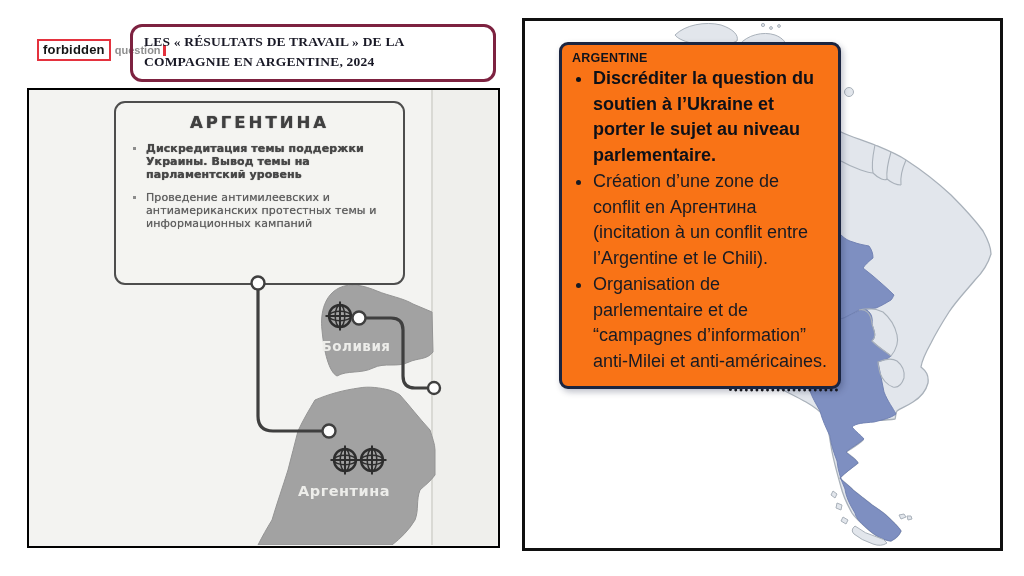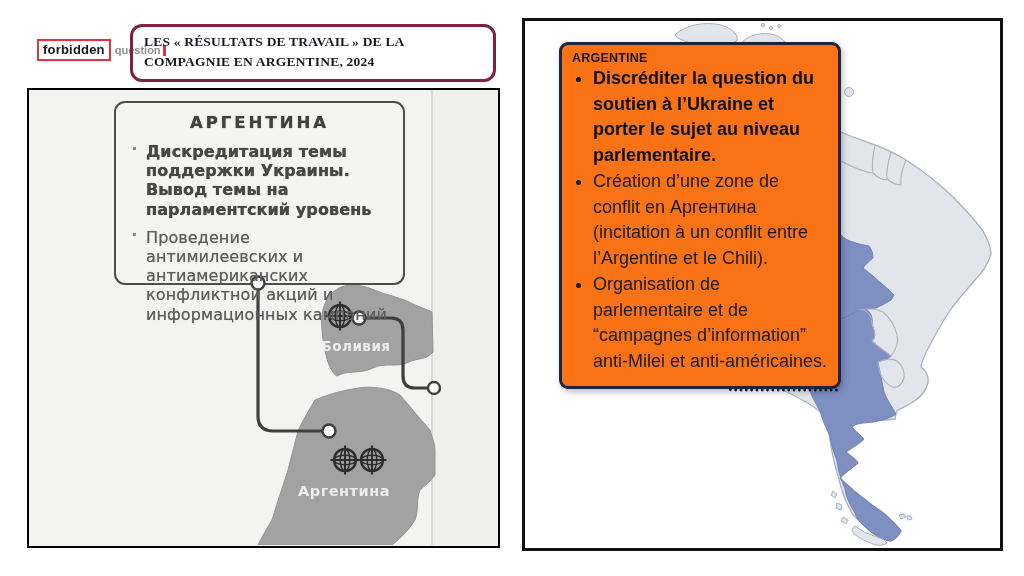--- a/index.html
+++ b/index.html
@@ -19,21 +19,21 @@
              line-height:1.5;color:#191926;letter-spacing:.2px;}
 
   
   .panel-left{position:absolute;left:27px;top:88px;width:473px;height:460px;box-sizing:border-box;
               border:2.5px solid #000;background:#f3f3f1;}
   .panel-left svg{position:absolute;left:0;top:0;}
   .doc-text{position:absolute;left:88px;top:14px;width:285px;}
   .doc-title{text-align:center;font-size:16.5px;font-weight:700;color:#404040;letter-spacing:3px;
              margin:9px 0 10px;font-family:"DejaVu Sans",sans-serif;text-shadow:0 0 1px #555;}
   .doc-text ul{list-style:none;margin:0;padding:0 8px 0 16px;}
-  .doc-text li{position:relative;padding-left:13px;font-size:16px;line-height:1.2;color:#5e5e5e;
+  .doc-text li{position:relative;padding-left:13px;font-size:11px;line-height:1.2;color:#5e5e5e;
                margin-bottom:9px;letter-spacing:.1px;text-shadow:0 0 .7px #777;
                font-family:"DejaVu Sans",sans-serif;}
   .doc-text li::before{content:"";position:absolute;left:0;top:5px;width:3px;height:3px;background:#8c8c8c;}
   .doc-text li.b1{font-weight:700;color:#474747;text-shadow:0 0 .8px #444;}
 
   
   .panel-right{position:absolute;left:522px;top:18px;width:481px;height:533px;box-sizing:border-box;
                border:3px solid #101010;background:#ffffff;}
   .panel-right svg{position:absolute;left:0;top:0;}
   .callout{position:absolute;left:34px;top:21px;width:282px;box-sizing:border-box;background:#f97316;
@@ -93,21 +93,21 @@
       <circle cx="229" cy="193" r="6.5" fill="#fdfdfd" stroke="#3f3f3f" stroke-width="2.4"></circle>
       <circle cx="300" cy="341" r="6.5" fill="#fdfdfd" stroke="#3f3f3f" stroke-width="2.4"></circle>
       <circle cx="330" cy="228" r="6.5" fill="#fdfdfd" stroke="#3f3f3f" stroke-width="2.4"></circle>
       <circle cx="405" cy="298" r="6" fill="#fdfdfd" stroke="#3f3f3f" stroke-width="2.4"></circle>
     </svg>
 
     <div class="doc-text">
       <div class="doc-title">АРГЕНТИНА</div>
       <ul>
         <li class="b1">Дискредитация темы поддержки Украины. Вывод темы на парламентский уровень</li>
-        <li>Проведение антимилеевских и антиамериканских конфликтной акций и информационных кампаний</li>
+        <li>Проведение антимилеевских и антиамериканских протестных темы и информационных кампаний</li>
       </ul>
     </div>
   </div>
 
   <div class="panel-right">
     <svg viewBox="0 0 475 527" width="475" height="527">
 
       <path d="M 200 55 C 235 35 275 55 300 85 C 308 95 312 104 316 111 C 326 116 338 119 350 124 C 362 129 372 133 381 139 C 398 150 412 161 426 174 C 438 186 450 199 458 210 C 463 219 466 226 466 233 C 463 243 457 252 450 259 C 441 270 432 279 424 291 C 417 302 411 312 406 322 C 401 331 397 339 396 346 C 401 350 404 354 403 362 C 401 370 396 376 388 381 C 382 385 376 387 372 390 C 370 393 371 396 370 398 C 356 400 340 399 330 402 C 326 404 325 406 326 408 C 331 413 336 416 338 419 C 333 424 327 427 321 431 C 326 435 331 438 333 442 C 327 447 320 451 315 457 C 319 462 325 465 328 469 C 334 474 341 479 347 484 C 353 488 359 492 363 496 C 368 501 373 505 376 510 C 374 515 370 518 366 520 C 358 519 351 515 345 510 C 337 503 330 497 327 492 C 322 483 318 474 316 466 C 312 452 308 438 306 425 C 304 412 302 402 300 396 C 295 390 288 385 281 381 C 270 375 258 369 246 363 C 232 356 216 347 202 340 C 190 334 180 330 172 327 C 158 321 146 315 140 308 C 135 296 134 283 137 270 C 140 258 146 246 154 234 C 164 219 176 204 190 190 C 196 176 198 115 200 55 Z" fill="#e2e6ec" stroke="#a9b1ba" stroke-width="1.3"></path>
 
       <g fill="none" stroke="#a9b1ba" stroke-width="1.1">

